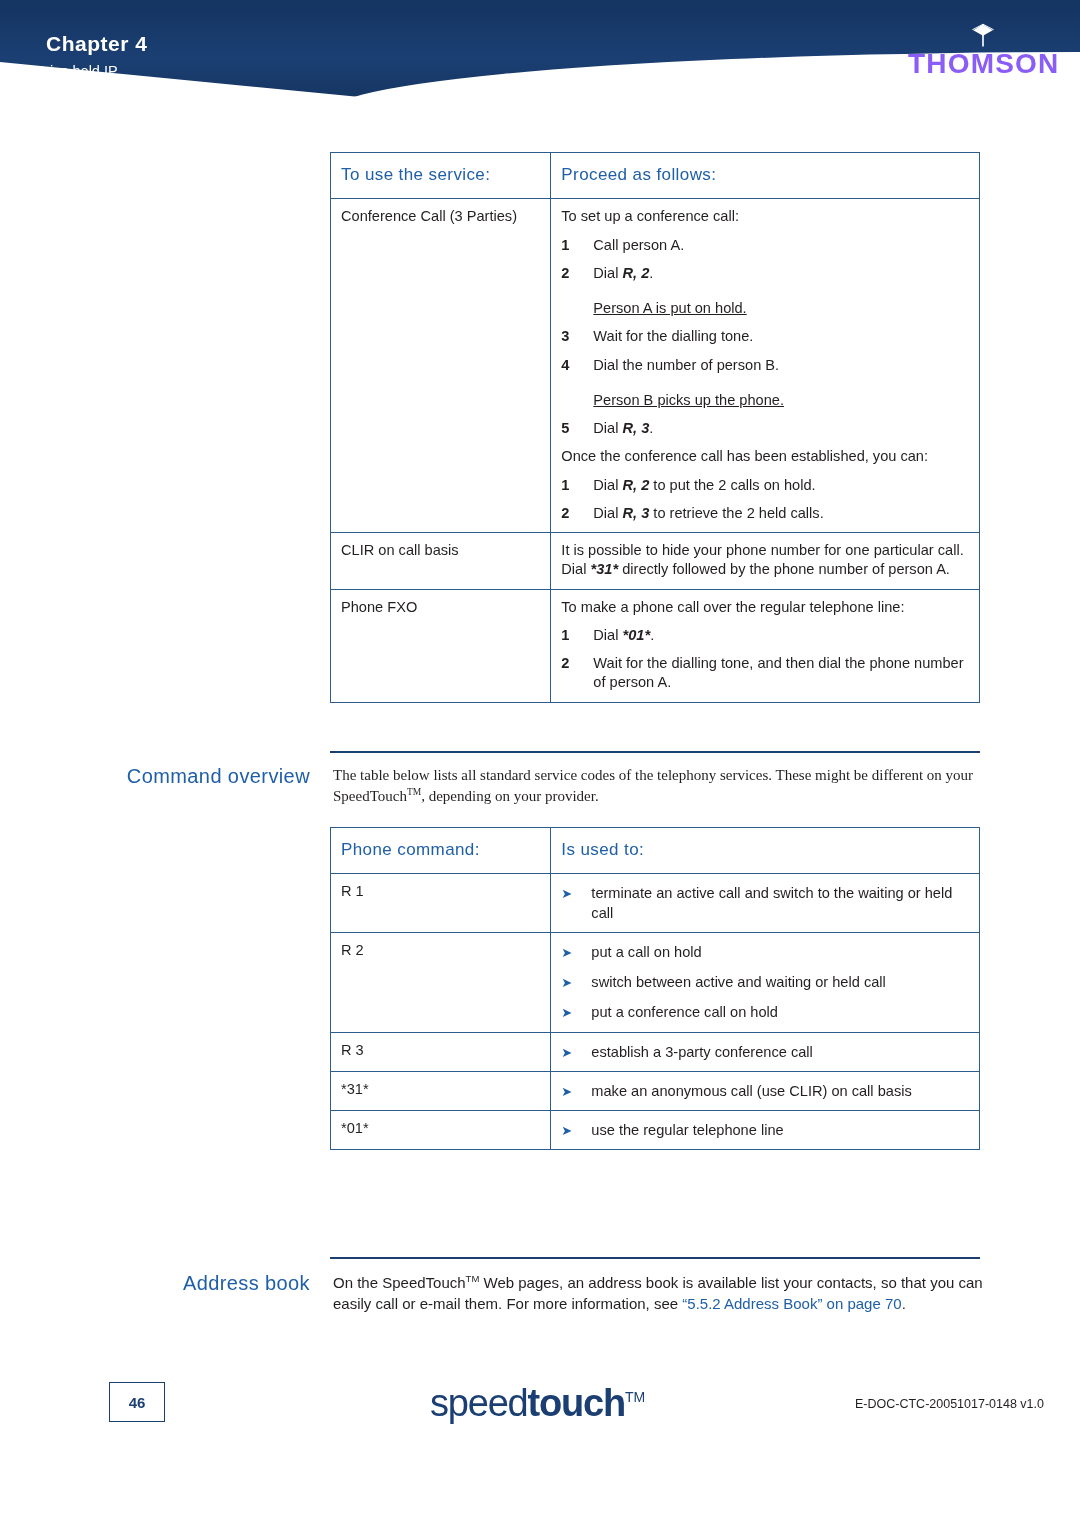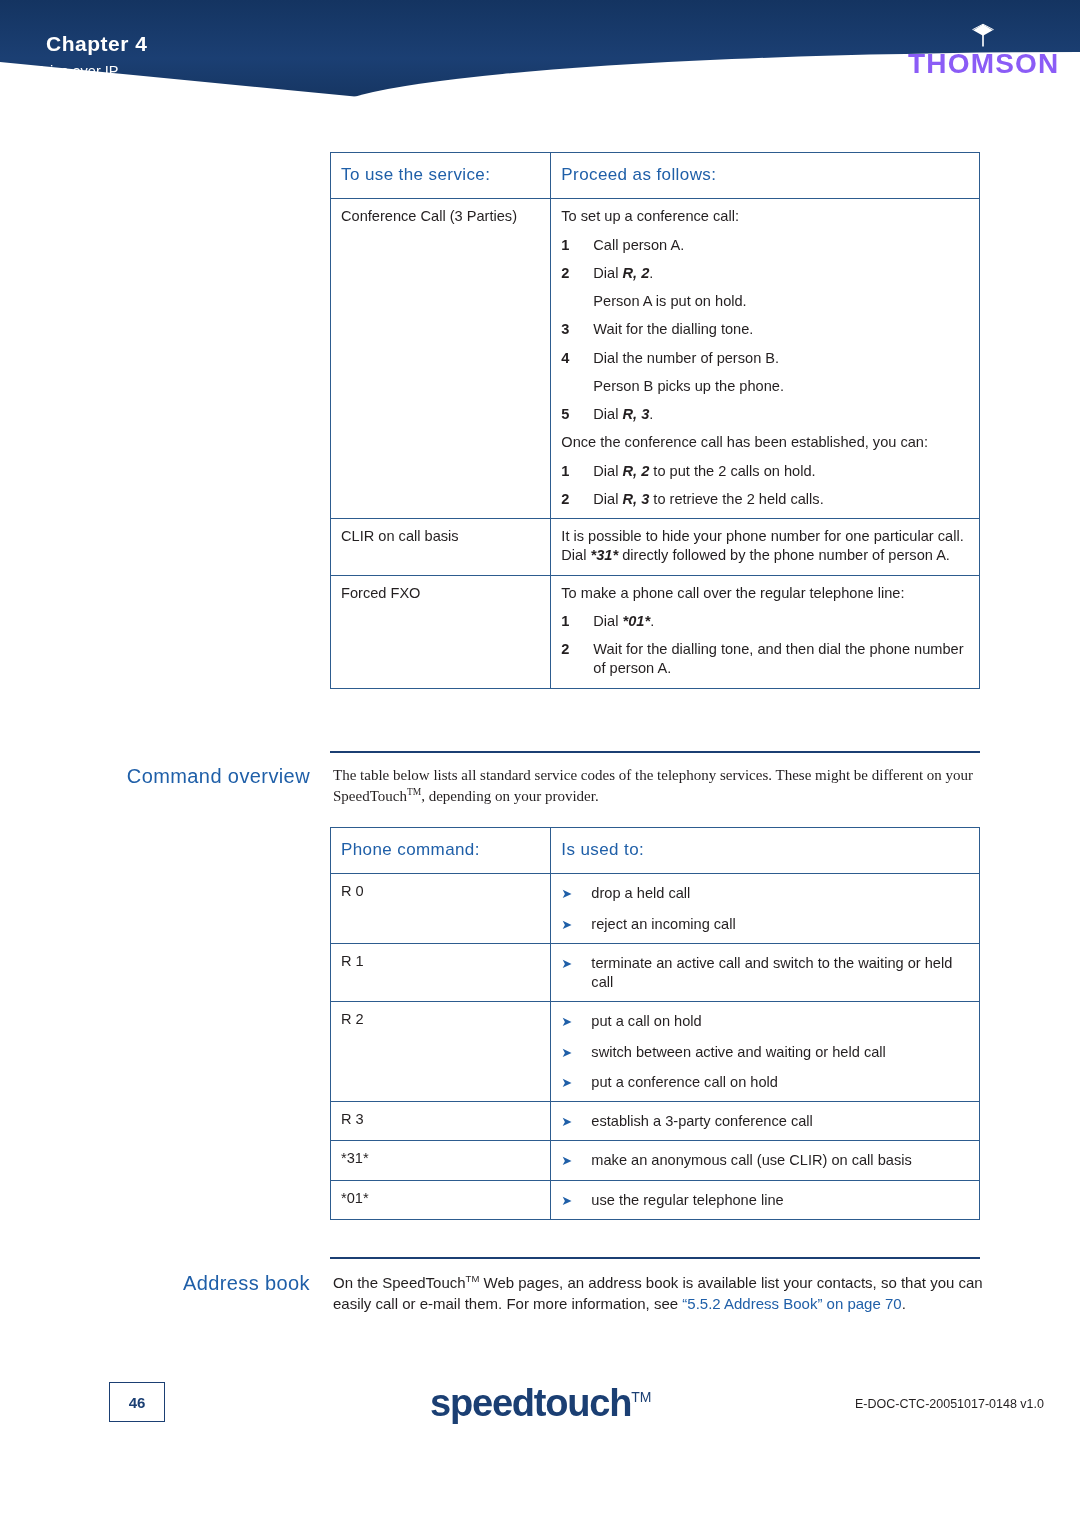--- a/index.html
+++ b/index.html
@@ -109,21 +109,21 @@
   }
   .step-num {
     width: 32px;
     flex: 0 0 32px;
     font-weight: bold;
     font-size: 14.6px;
   }
   .step-txt { flex: 1 1 auto; }
   .plain-line { margin-top: 9px; }
   .ital { font-style: italic; font-weight: bold; }
-  .indent-line { margin-top: 9px; padding-left: 32px; }
+  .indent-line { margin-top: 16px; padding-left: 32px; text-decoration: underline; }
 
   .bullets { margin: 0; padding: 0; }
   .bul {
     display: flex;
     align-items: flex-start;
     margin-top: 2px;
   }
   .bul + .bul { margin-top: 11px; }
   .bul-mark {
     flex: 0 0 30px;
@@ -177,21 +177,21 @@
   }
   .st-logo {
     position: absolute;
     left: 430px;
     top: 1382px;
     font-size: 38px;
     color: #1b3f73;
     letter-spacing: -1.2px;
     white-space: nowrap;
   }
-  .st-logo .light { font-weight: bold; }
+  .st-logo .light { font-weight: normal; }
   .st-logo .bold { font-weight: bold; }
   .st-logo .tm { font-size: 14px; vertical-align: super; letter-spacing: 0; }
   .doc-code {
     position: absolute;
     right: 36px;
     top: 1397px;
     font-size: 12.5px;
     color: #231f20;
     white-space: nowrap;
   }
@@ -200,21 +200,21 @@
 </head>
 <body>
 
 <div class="header">
   <div class="header-band"></div>
   <div class="header-white-swoosh"></div>
   <div class="chapter-label">
     <span>Chapter</span>
     <span class="num">4</span>
   </div>
-  <div class="chapter-sub">Voice over IP</div>
+  <div class="chapter-sub">Voice held IP</div>
   <div class="thomson-logo">
     <svg class="thomson-mark" viewBox="0 0 32 32">
       <path d="M16 2 L29 9 L29 10 L17 4 L17 30 L15 30 L15 4 L3 10 L3 9 Z" fill="#ffffff"></path>
       <path d="M16 3 L28 10 L16 17 L4 10 Z" fill="#ffffff"></path>
     </svg>
     <div class="thomson-word">THOMSON</div>
   </div>
 </div>
 
 <table class="tbl" style="left:330px; top:152px; width:650px;">
@@ -265,21 +265,21 @@
   </tr>
 
   <tr>
     <td class="col-a">CLIR on call basis</td>
     <td class="col-b">
       <div>It is possible to hide your phone number for one particular call. Dial <span class="ital">*31*</span> directly followed by the phone number of person A.</div>
     </td>
   </tr>
 
   <tr>
-    <td class="col-a">Forced FXO</td>
+    <td class="col-a">Phone FXO</td>
     <td class="col-b">
       <div>To make a phone call over the regular telephone line:</div>
       <div class="steps">
         <div class="step">
           <div class="step-num">1</div>
           <div class="step-txt">Dial <span class="ital">*01*</span>.</div>
         </div>
         <div class="step">
           <div class="step-num">2</div>
           <div class="step-txt">Wait for the dialling tone, and then dial the phone number of person A.</div>
@@ -294,35 +294,20 @@
 <div class="side-head" style="left:40px; top:765px;">Command overview</div>
 <div class="body-para" style="top:765px;font-family:Liberation Serif, serif;">The table below lists all standard service codes of the telephony services. These might be different on your SpeedTouch<sup class="tm">TM</sup>, depending on your provider.</div>
 
 <table class="tbl" style="left:330px; top:827px; width:650px;">
   <tbody>
       <tr>
     <td class="hdr col-a">Phone command:</td>
     <td class="hdr col-b">Is used to:</td>
   </tr>
 
-  <tr>
-    <td class="col-a">R 0</td>
-    <td class="col-b">
-      <div class="bullets">
-        <div class="bul">
-          <div class="bul-mark">➤</div>
-          <div class="bul-txt">drop a held call</div>
-        </div>
-        <div class="bul">
-          <div class="bul-mark">➤</div>
-          <div class="bul-txt">reject an incoming call</div>
-        </div>
-      </div>
-    </td>
-  </tr>
 
   <tr>
     <td class="col-a">R 1</td>
     <td class="col-b">
       <div class="bullets">
         <div class="bul">
           <div class="bul-mark">➤</div>
           <div class="bul-txt">terminate an active call and switch to the waiting or held call</div>
         </div>
       </div>

